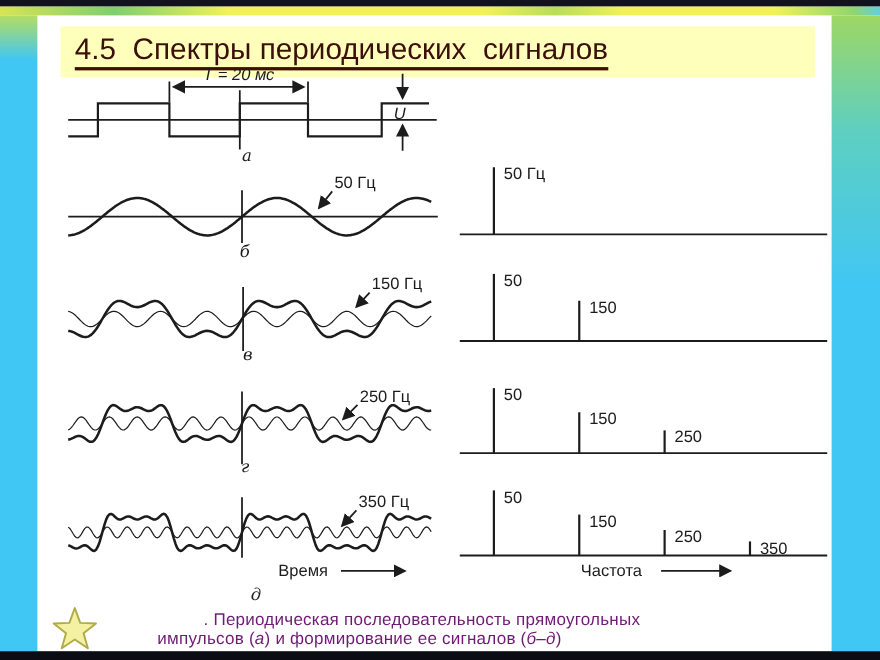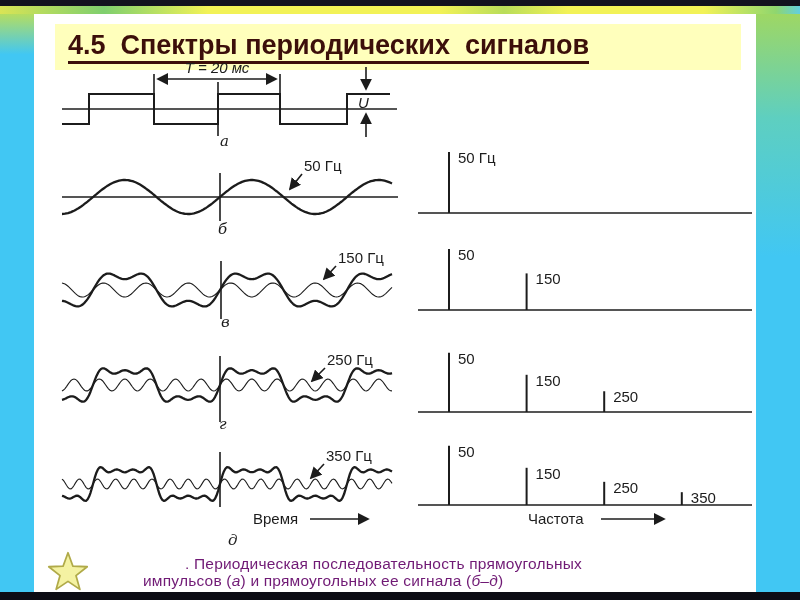--- a/index.html
+++ b/index.html
@@ -13,21 +13,21 @@
   .bar-left-cyan{position:absolute;left:0;top:14px;width:34px;height:578px;
     background:linear-gradient(180deg,#b5dd60 0%,#41c7f3 7%,#41c7f3 100%);}
   .bar-right-cyan{position:absolute;left:756px;top:14px;width:44px;height:578px;
     background:linear-gradient(180deg,#9ed764 0%,#5ecfc0 18%,#41c7f3 42%,#41c7f3 100%);}
   .bar-bottom-black{position:absolute;left:0;top:592px;width:800px;height:8px;background:#0c0c14;}
   .title-bar{
     position:absolute;left:55px;top:24px;width:686px;height:46px;
     background:#ffffbc;display:flex;align-items:center;
   }
   .title-text{
-    margin-left:13px;font-weight:bold;font-size:27px;letter-spacing:0px;
+    margin-left:13px;font-weight:normal;font-size:27px;letter-spacing:0px;
     color:#3c0f0a;white-space:pre;border-bottom:3px solid #3c0f0a;padding-bottom:1px;
     line-height:30px;
   }
   .figure-svg{position:absolute;left:52px;top:58px;}
   .ink{stroke:#1c1c1c;stroke-width:1.6;fill:none;}
   .ink2{stroke:#1c1c1c;stroke-width:2;fill:none;}
   .wsum{fill:none;stroke:#1c1c1c;stroke-width:2.3;stroke-linejoin:round;}
   .wthin{fill:none;stroke:#1c1c1c;stroke-width:1.1;}
   .spec{stroke:#1c1c1c;stroke-width:2;}
   .flab{font:15px "Liberation Sans",sans-serif;fill:#1c1c1c;}
@@ -133,14 +133,14 @@
   </svg>
 
 <div class="star-wrap">
   <svg width="48" height="44" viewBox="0 0 100 100">
     <polygon points="50,4 61.2,34.6 93.7,35.8 68.1,55.9 77,87.2 50,69 23,87.2 31.9,55.9 6.3,35.8 38.8,34.6" fill="#f4f2a2" stroke="#b0aa48" stroke-width="4" stroke-linejoin="round"></polygon>
   </svg>
 </div>
 
 <div class="caption">
   <span>. Периодическая последовательность прямоугольных</span><br>
-  <span><span>импульсов (</span><span class="cap-i">а</span><span>) и прямоугольных ее сигнала (</span><span class="cap-i">б–д</span><span>)</span></span>
+  <span><span>импульсов (</span><span class="cap-i">а</span><span>) и формирование ее сигналов (</span><span class="cap-i">б–д</span><span>)</span></span>
 </div>
 
 </body></html>

